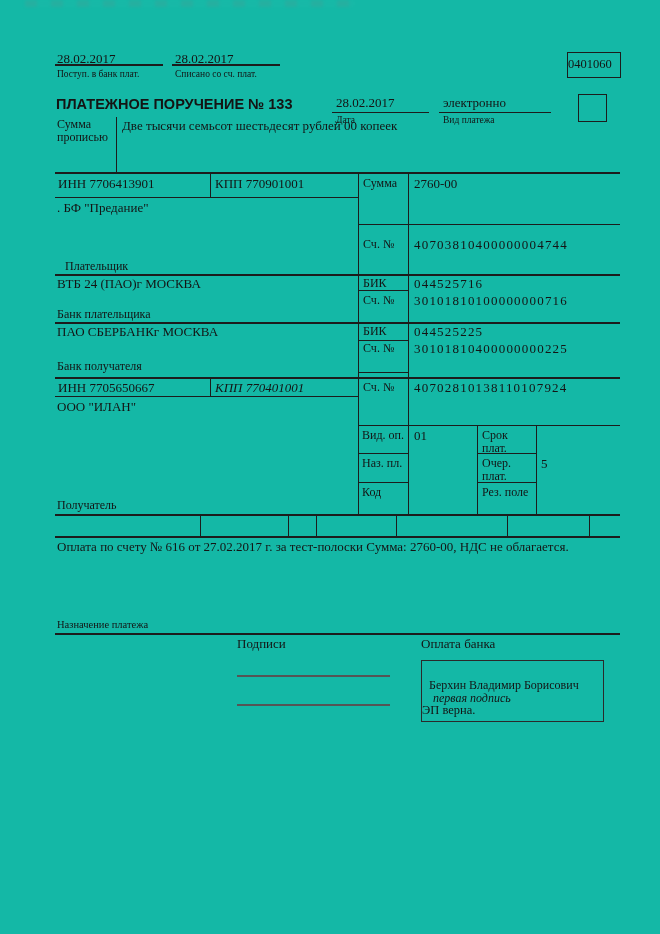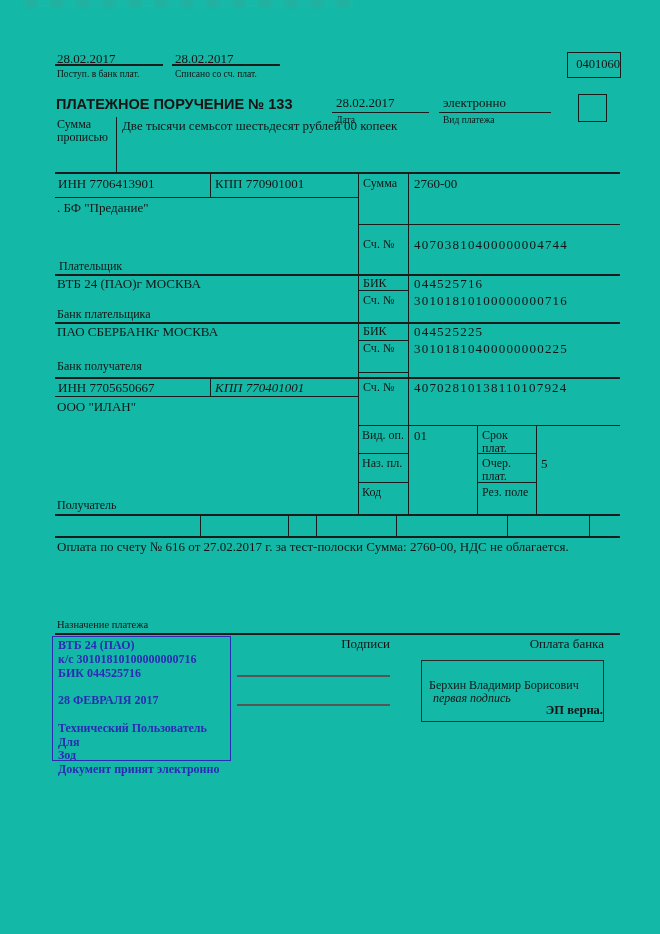--- a/index.html
+++ b/index.html
@@ -9,21 +9,21 @@
   }
   .t { position:absolute; white-space:nowrap; font-size:13px; line-height:1.12; }
   .s { font-size:9.5px; }
   .m { font-size:12px; }
   .num { letter-spacing:1.2px; }
   .hl { position:absolute; height:1px; background:#1c1c1c; }
   .hl2 { position:absolute; height:2px; background:#1c1c1c; }
   .vl { position:absolute; width:1px; background:#1c1c1c; }
   .box { position:absolute; border:1.5px solid #1c1c1c; box-sizing:border-box; }
   .wrap { white-space:normal; }
-  .ctr { text-align:right; }
+  .ctr { text-align:left; }
   .title { font-family:"Liberation Sans", sans-serif; font-weight:bold; font-size:14.5px; }
   .stamp {
     position:absolute; box-sizing:border-box;
     border:1px solid #2b2bb5; color:#2b2bb5; font-weight:bold;
     font-size:12px; line-height:13.8px; padding:2px 4px 0 5px;
   }
   .sigline { position:absolute; height:2px; background:#555; }
   .bankbox { position:absolute; border:1.5px solid #2a2a2a; box-sizing:border-box; font-size:12px; }
   .artifact {
     position:absolute; left:25px; top:0; width:330px; height:7px; opacity:.35;
@@ -64,21 +64,21 @@
 
   <div class="hl2" style="left:55px; top:172px; width:565px;"></div>
   <div class="vl" style="left:358px; top:172px; height:342px;"></div>
   <div class="vl" style="left:408px; top:172px; height:342px;"></div>
 
   <div class="t" style="left:58px; top:177px;">ИНН 7706413901</div>
   <div class="vl" style="left:210px; top:172px; height:25px;"></div>
   <div class="t" style="left:215px; top:177px;">КПП 770901001</div>
   <div class="hl" style="left:55px; top:197px; width:303px;"></div>
   <div class="t" style="left:57px; top:201px;">. БФ "Предание"</div>
-  <div class="t m" style="left:59px; top:260px;">Плательщик</div>
+  <div class="t m" style="left:65px; top:260px;">Плательщик</div>
   <div class="t m" style="left:363px; top:177px;">Сумма</div>
   <div class="t" style="left:414px; top:177px;">2760-00</div>
   <div class="hl" style="left:358px; top:224px; width:262px;"></div>
   <div class="t m" style="left:363px; top:238px;">Сч. №</div>
   <div class="t num" style="left:414px; top:238px;">40703810400000004744</div>
   <div class="hl2" style="left:55px; top:274px; width:565px;"></div>
 
   <div class="t" style="left:57px; top:277px;">ВТБ 24 (ПАО)г МОСКВА</div>
   <div class="t m" style="left:363px; top:277px;">БИК</div>
   <div class="t num" style="left:414px; top:277px;">044525716</div>
@@ -132,34 +132,23 @@
   <div class="vl" style="left:589px; top:514px; height:22px;"></div>
   <div class="hl2" style="left:55px; top:536px; width:565px;"></div>
 
   <div class="t" style="left:57px; top:540px;">Оплата по счету № 616 от 27.02.2017 г. за тест-полоски Сумма: 2760-00, НДС не облагается.</div>
   <div class="t" style="left:57px; top:619px; font-size:10.5px;">Назначение платежа</div>
   <div class="hl2" style="left:55px; top:633px; width:565px;"></div>
 
   <div class="t ctr" style="left:237px; top:637px; width:153px;">Подписи</div>
   <div class="t ctr" style="left:421px; top:637px; width:183px;">Оплата банка</div>
 
-  <div class="stamp" style="left:52px; top:636px; width:179px; height:125px;">
-    <div>ВТБ 24 (ПАО)</div>
-    <div>к/с 30101810100000000716</div>
-    <div>БИК 044525716</div>
-    <div style="height:13.8px;"></div>
-    <div>28 ФЕВРАЛЯ 2017</div>
-    <div style="height:13.8px;"></div>
-    <div>Технический Пользователь Для</div>
-    <div>Зод</div>
-    <div>Документ принят электронно</div>
-  </div>
 
   <div class="sigline" style="left:237px; top:675px; width:153px;"></div>
   <div class="sigline" style="left:237px; top:704px; width:153px;"></div>
 
   <div class="bankbox" style="left:421px; top:660px; width:183px; height:62px;">
     <div style="position:absolute; left:7px; top:17px;">Берхин Владимир Борисович</div>
     <div style="position:absolute; left:11px; top:30px; font-style:italic;">первая подпись</div>
-    <div class="ctr" style="position:absolute; left:0; right:0; top:42px; font-weight:bold; font-size:12.5px;">ЭП верна.</div>
+    <div class="ctr" style="position:absolute; left:0; right:0; top:42px; font-weight:normal; font-size:12.5px;">ЭП верна.</div>
   </div>
 
 </div>
 
 </body></html>

